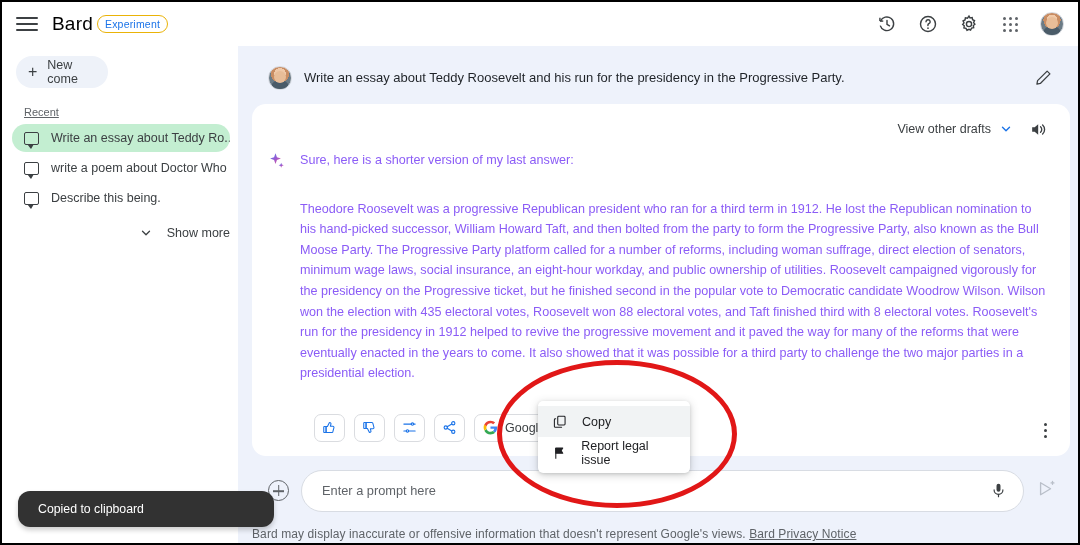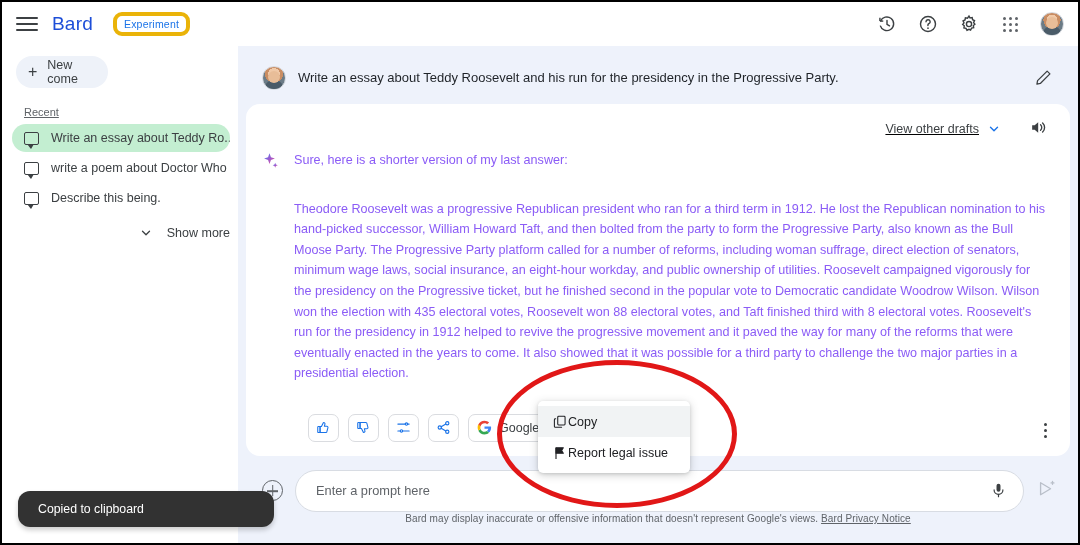--- a/index.html
+++ b/index.html
@@ -20,24 +20,24 @@
   
   .topbar {
     position: absolute; top: 0; left: 0; right: 0; height: 44px;
     display: flex; align-items: center;
     padding: 0 14px 0 14px;
     background: #ffffff;
   }
   .hamburger { width: 22px; height: 22px; display:flex; flex-direction:column;
     justify-content:center; gap:4px; cursor:pointer; margin-right: 14px;}
   .hamburger span { display:block; height:2px; background:#3c4043; border-radius:1px; }
-  .brand { font-size: 19px; color: #1d4ed8; letter-spacing: .2px; }
+  .brand { font-size: 19px; color: #000000; letter-spacing: .2px; }
   .experiment {
-    margin-left: 20px; font-size: 10.5px; color: #1a73e8;
-    border: 4px solid #eab308; border-radius: 9px;
+    margin-left: 4px; font-size: 10.5px; color: #1a73e8;
+    border: 1px solid #eab308; border-radius: 9px;
     padding: 1.5px 7px 2px; letter-spacing: .2px;
   }
   .topbar-right { margin-left:auto; display:flex; align-items:center; gap: 19px; }
   .ticon { width: 22px; height: 22px; color:#3c4043; display:flex; align-items:center; justify-content:center; cursor:pointer;}
   .ticon svg { display:block; }
   .grid-dots { display:grid; grid-template-columns: repeat(3, 3px); gap:3px; }
   .grid-dots i { width:3px; height:3px; background:#5f6368; border-radius:50%; display:block; }
   .avatar {
     width:24px; height:24px; border-radius:50%;
     background: radial-gradient(circle at 50% 32%, #f0c9a8 0 28%, #c98d63 28% 46%, #6b7b86 46% 100%);
@@ -77,21 +77,21 @@
   .bubble-ic::after{ content:""; position:absolute; left:2px; bottom:-5px;
     border-left:4px solid transparent; border-right:3px solid transparent;
     border-top:5px solid #3c4043; }
   .showmore { display:flex; align-items:center; gap:14px;
     margin: 8px 8px 0 14px; height:26px; padding-left:6px;
     font-size:12.5px; color:#3c4043; cursor:pointer;justify-content:flex-end; }
 
   
   .main {
     position:absolute; top:44px; left:236px; right:0; bottom:0;
-    background:#eef2fb; padding: 6px 8px 0 8px;
+    background:#eef2fb; padding: 6px 8px 0 14px;
   }
   .prompt-row {
     display:flex; align-items:flex-start; gap:12px;
     padding: 14px 16px 14px 16px;
   }
   .user-av {
     width:24px; height:24px; border-radius:50%; flex:0 0 auto;
     background: radial-gradient(circle at 50% 30%, #f0c9a8 0 30%, #c98d63 30% 48%, #6b7b86 48% 100%);
     border:1px solid #d7dae0; position:relative; overflow:hidden;
   }
@@ -101,21 +101,21 @@
     width:12px; height:12px; border-radius:50%; background:#e8bd98; z-index:2; }
   .prompt-text { font-size:13px; color:#1f2328; line-height:24px; flex:1; }
   .edit-ic { width:20px; height:20px; color:#3c4043; cursor:pointer; margin-top:2px;}
 
   .card {
     position:relative;
     background:#ffffff; border-radius:14px;
     margin: 0 0 0 0; padding: 14px 22px 14px 16px;
     min-height: 300px;
   }
-  .card-top { display:flex; justify-content:flex-end; gap:28px; height:22px;text-decoration:underline;}
+  .card-top { display:flex; align-items:center; justify-content:flex-end; gap:16px; height:22px;}
   .drafts { display:flex; align-items:center; gap:8px; font-size:12.5px; color:#3c4043; cursor:pointer;}
   .chev { color:#1a73e8; }
   .speaker { color:#3c4043; cursor:pointer; display:flex; }
   .answer-row { display:flex; gap:14px; margin-top: 10px; }
   .sparkle { width:18px; height:18px; flex:0 0 auto; margin-top:2px;}
   .answer { flex:1; font-size:12.6px; color:#8b5cf6; line-height:20.6px; }
   .answer p + p { margin-top: 28px; }
 
   .actions { display:flex; align-items:center; gap:9px; margin: 30px 0 0 46px; }
   .abtn {
@@ -128,41 +128,41 @@
     display:flex; flex-direction:column; align-items:center; justify-content:center; gap:3px; cursor:pointer;}
   .kebab i { width:3px; height:3px; border-radius:50%; background:#3c4043; display:block; }
 
   
   .ctxmenu {
     position:absolute; left:536px; top:399px; width:152px;
     background:#fff; border-radius:5px;
     box-shadow: 0 2px 8px rgba(60,64,67,.26), 0 1px 3px rgba(60,64,67,.15);
     padding: 5px 0; z-index: 30;
   }
-  .ctxitem { display:flex; align-items:center; height:31px;
+  .ctxitem { display:flex; align-items:center; gap:14px; height:31px;
     padding: 0 14px; font-size:12.5px; color:#202124; cursor:pointer; }
   .ctxitem.hover { background:#f1f3f4; }
 
   
   .inputwrap { display:flex; align-items:center; gap:12px; padding: 14px 14px 0 16px; }
   .plus-circle { width:21px; height:21px; border:1.6px solid #5f6368; border-radius:50%;
     position:relative; flex:0 0 auto; cursor:pointer;}
   .plus-circle::before, .plus-circle::after {
     content:""; position:absolute; background:#5f6368; }
   .plus-circle::before { left:50%; top:4px; bottom:4px; width:1.6px; transform:translateX(-50%); }
   .plus-circle::after { top:50%; left:4px; right:4px; height:1.6px; transform:translateY(-50%); }
   .inputbox {
     flex:1; height:42px; border:1px solid #d8dce3; border-radius:21px;
     background:#ffffff; display:flex; align-items:center; padding: 0 16px 0 20px;
   }
   .inputbox .ph { flex:1; font-size:12.8px; color:#5f6368; }
   .mic { color:#3c4043; cursor:pointer; display:flex; }
   .send { color:#b9bfc9; cursor:pointer; flex:0 0 auto; }
   .footer {
-    text-align:center; font-size:10px; color:#5f6368; margin-top: 1px; letter-spacing:.1px;
+    font-size:12px; color:#5f6368; margin-top: 15px; letter-spacing:.1px;
   }
   .footer a { color:#5f6368; text-decoration:underline; }
 
   
   .ellipse {
     position:absolute; left:495px; top:358px; width:240px; height:148px;
     border: 5px solid #e11717; border-radius:50%;
     z-index: 40; pointer-events:none;
   }
 

